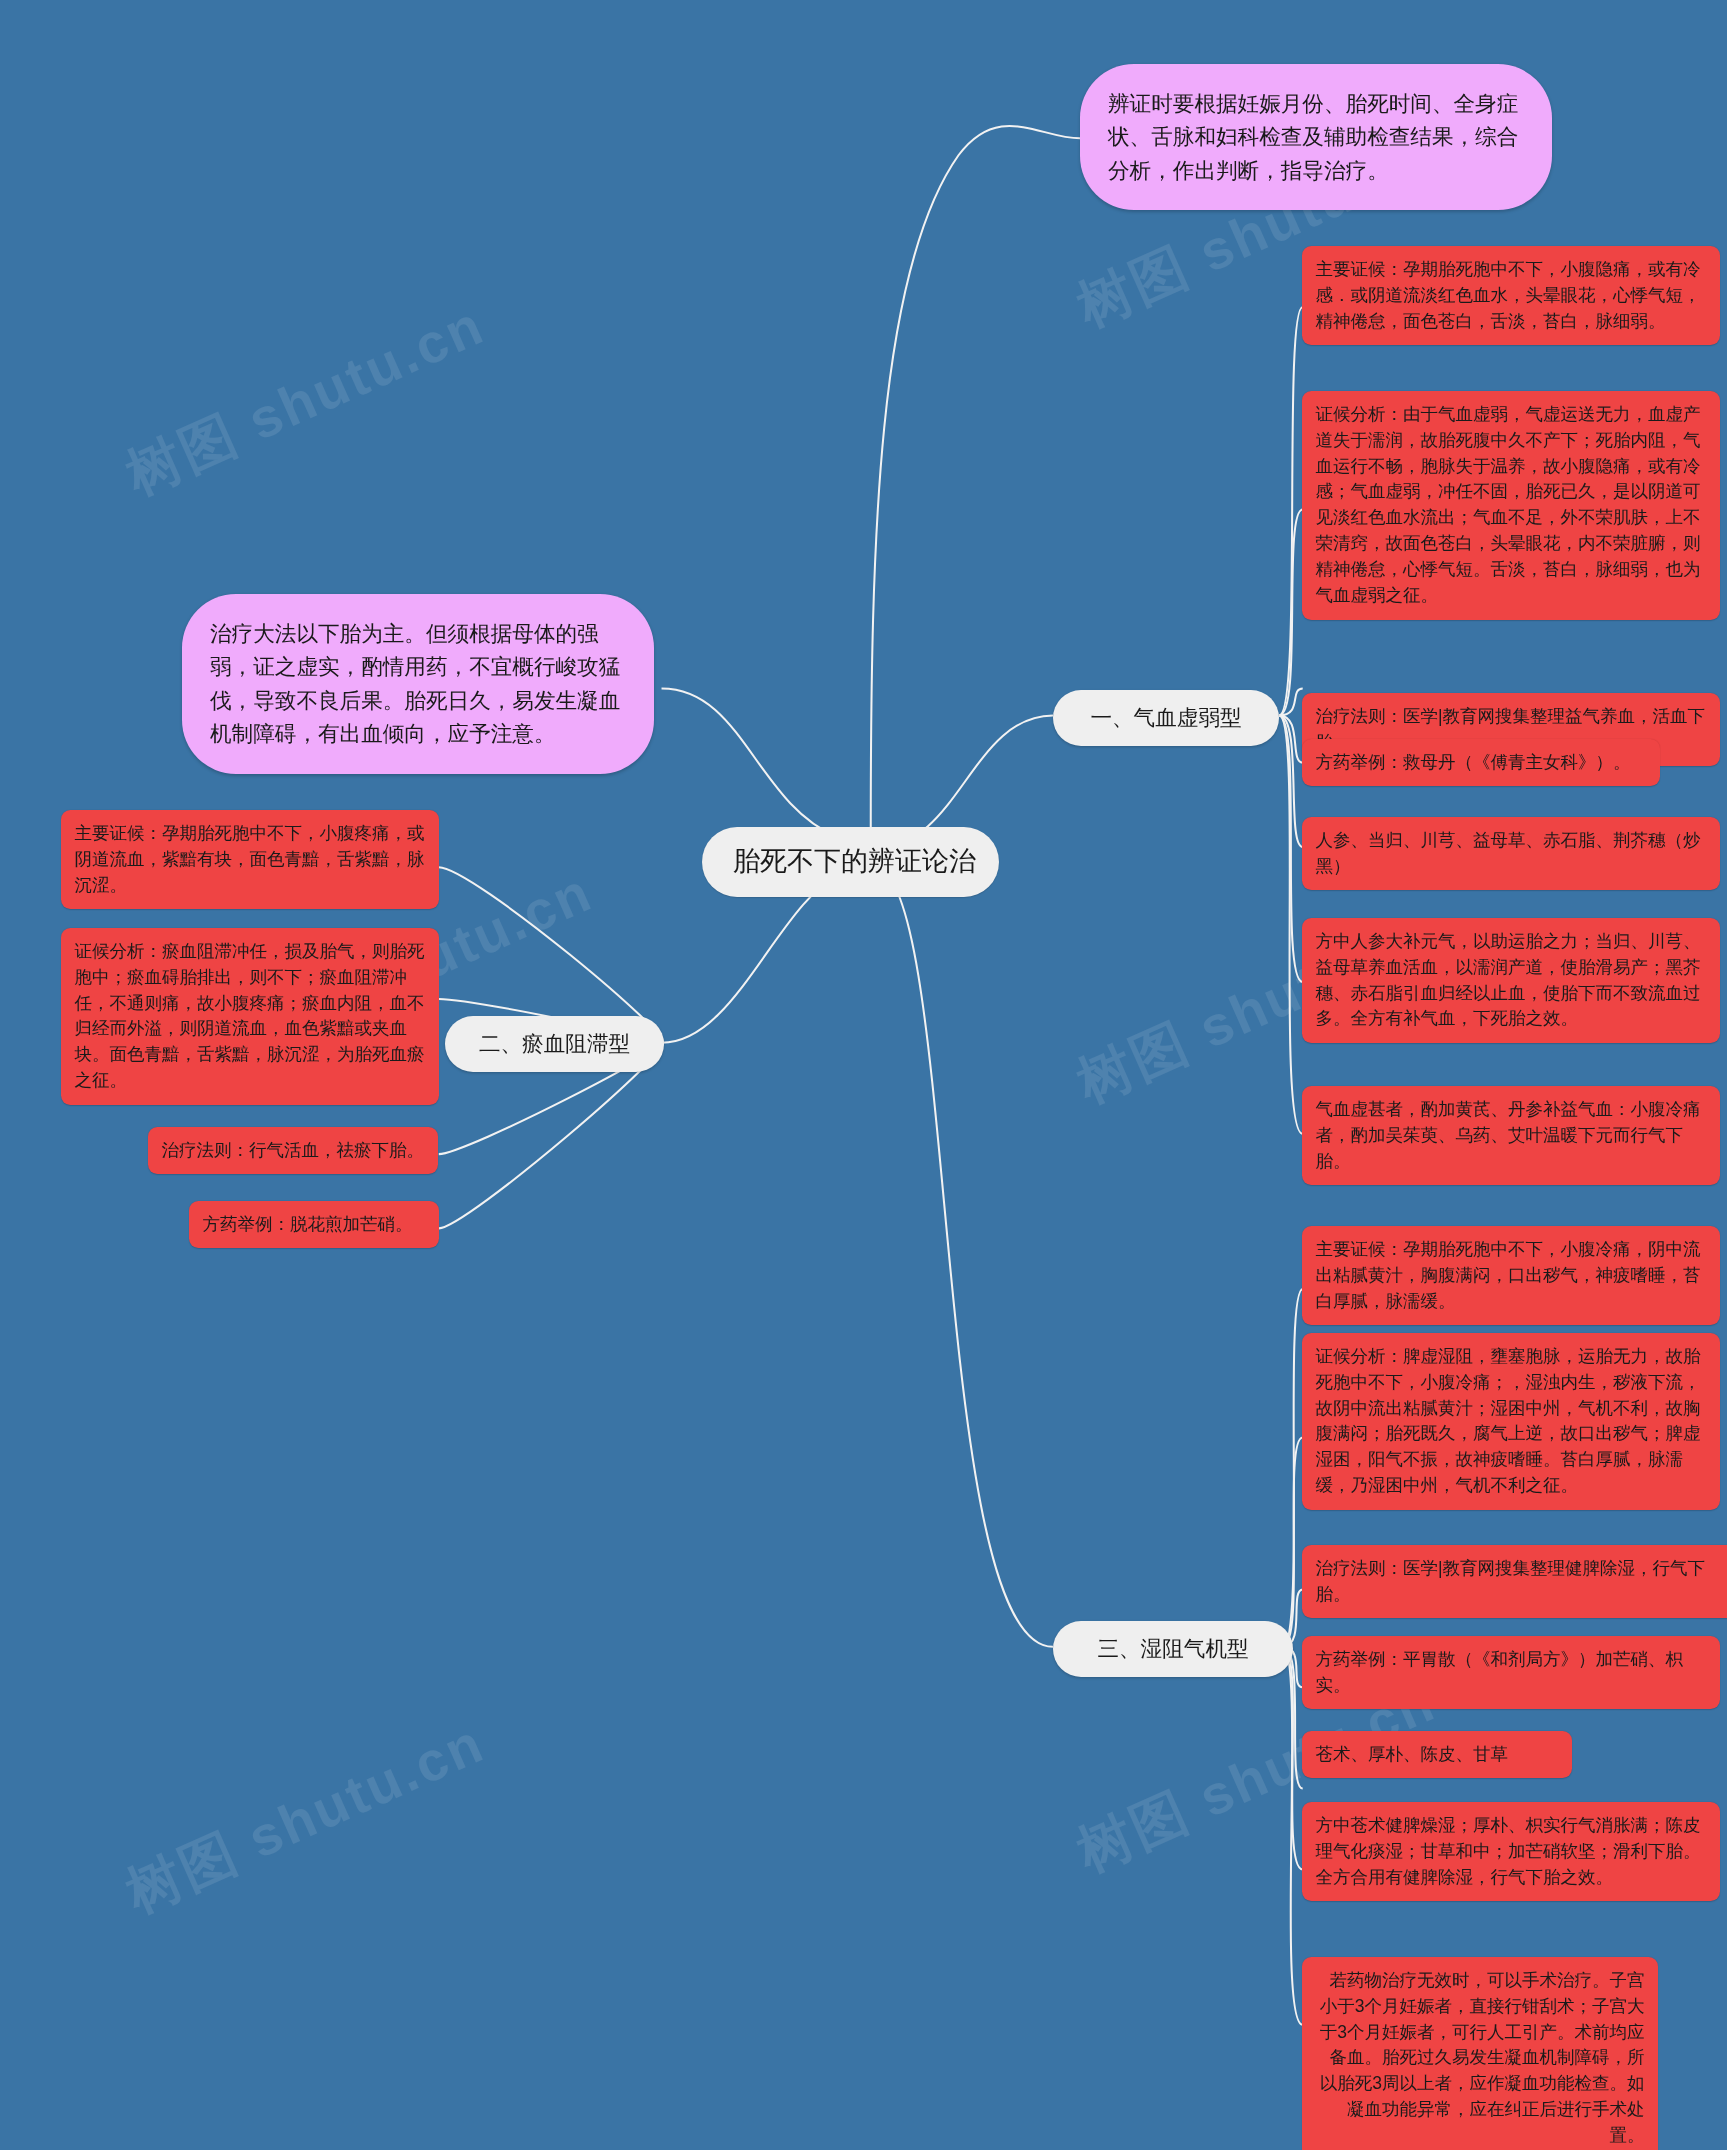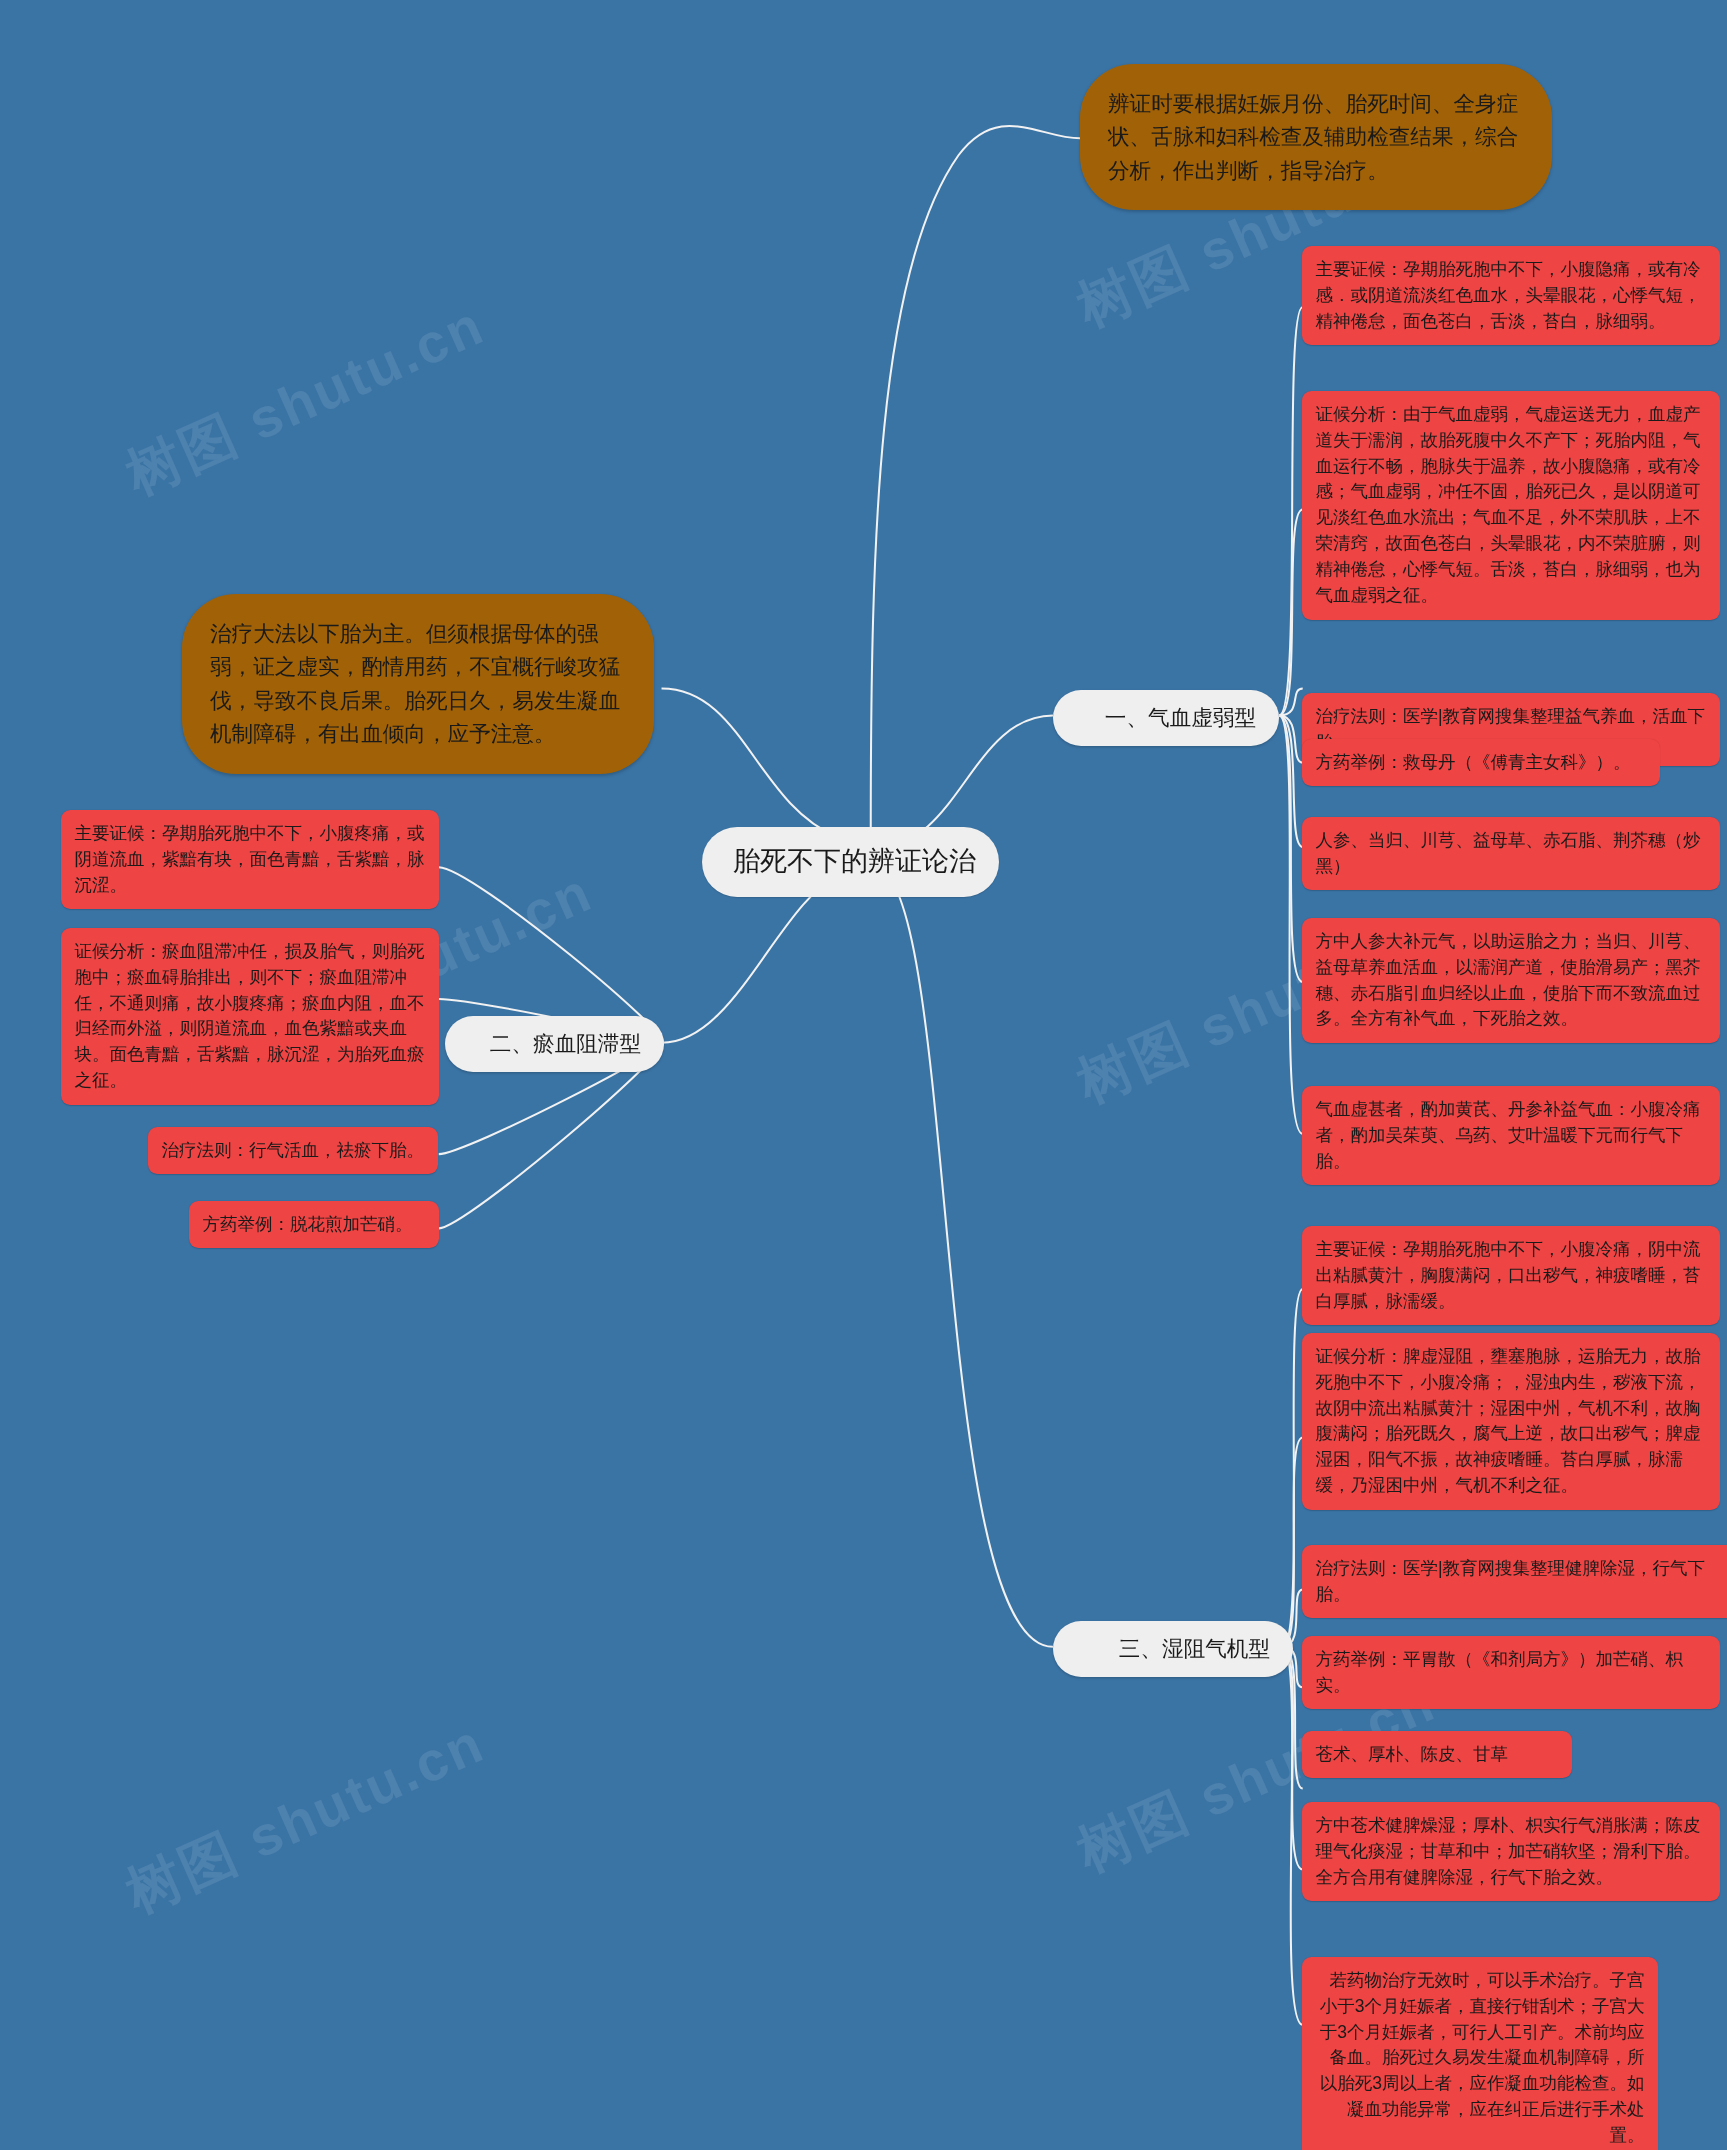--- a/index.html
+++ b/index.html
@@ -39,34 +39,34 @@
     font-size:17.5px;
     line-height:1.48;
     box-shadow:0 0.7px 1.3px rgba(0,0,0,0.18);
     word-break:break-all;
   }
   .node.pill {
     background:#efefef;
     border-radius:674px;
     font-size:21.6px;
     padding:12px 23px;
-    text-align:right;
+    text-align:center;
     white-space:nowrap;
     box-shadow:0 1.3px 2.7px rgba(0,0,0,0.20);
   }
   .node.root {
     background:#efefef;
     border-radius:674px;
     font-size:27px;
     padding:15px 31px;
     white-space:nowrap;
     text-align:center;
   }
   .node.bubble {
-    background:#a16207;
+    background:#f0abfc;
     border-radius:54px;
     font-size:21.6px;
     line-height:1.55;
     padding:23px 28px;
     box-shadow:0 1.3px 3.4px rgba(0,0,0,0.20);
   }
 </style>
 </head>
 <body>
 

